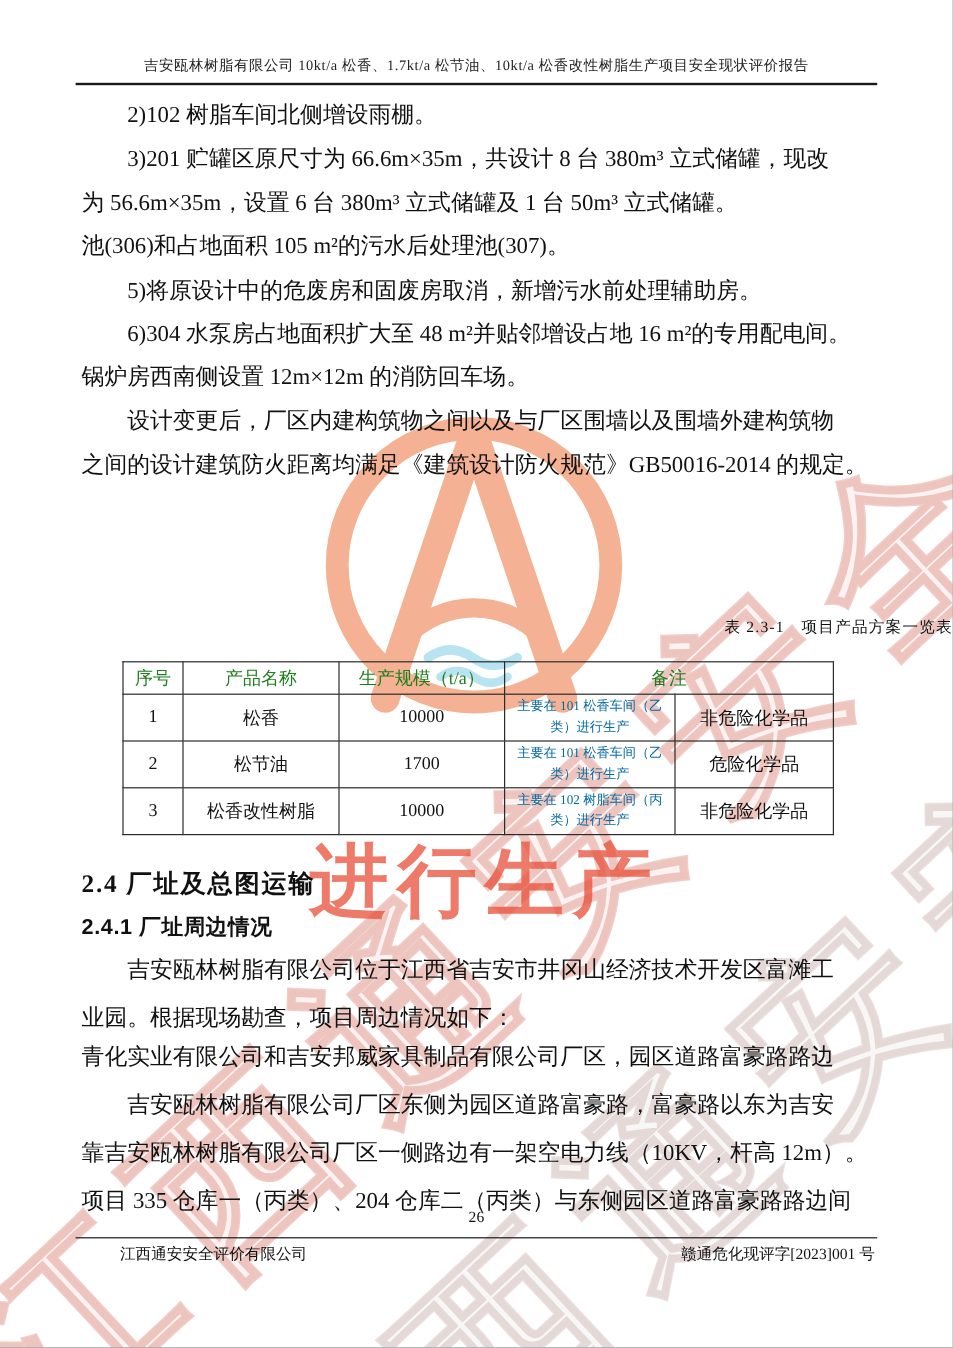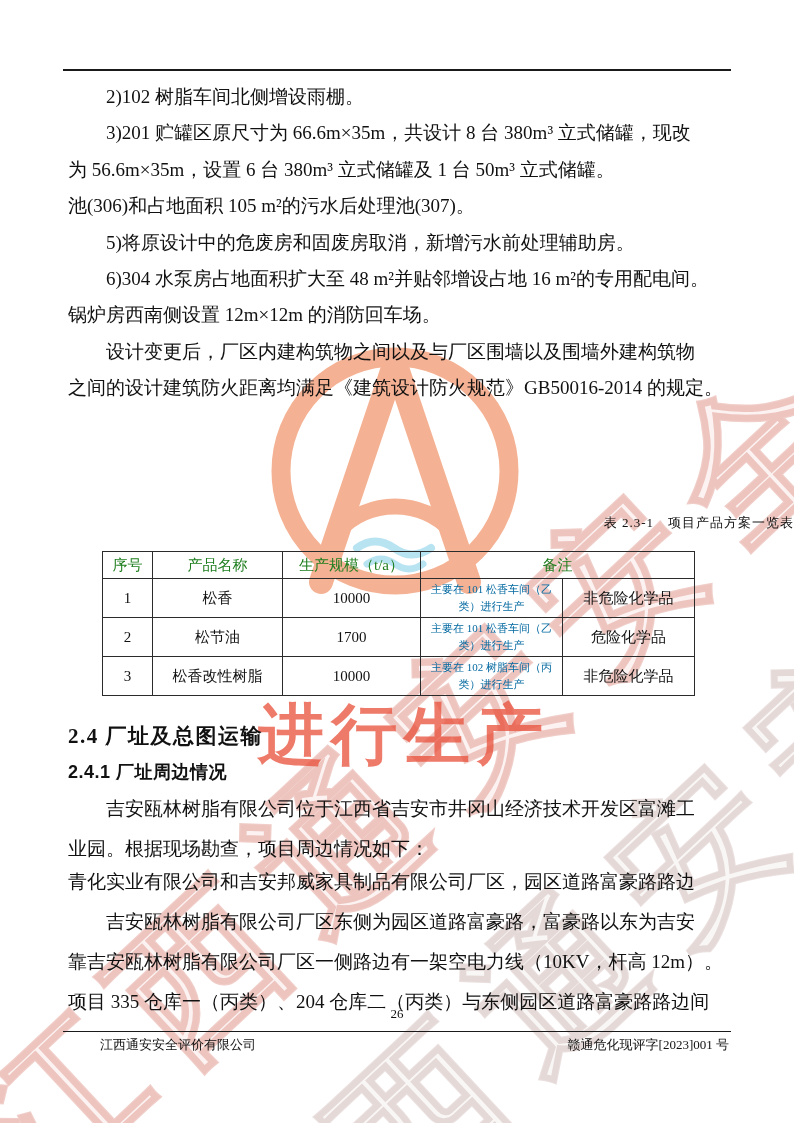--- a/index.html
+++ b/index.html
@@ -76,20 +76,21 @@
       <path d="M92,196 C124,162 176,162 208,196" fill="none" stroke="#ef8352" stroke-width="16" stroke-linecap="round"></path>
       <path d="M112,212 q18,-13 37,0 q18,13 37,0" fill="none" stroke="#8ed2ea" stroke-width="8" stroke-linecap="round"></path>
       <path d="M122,228 q14,-10 28,0 q14,10 28,0" fill="none" stroke="#8ed2ea" stroke-width="7" stroke-linecap="round"></path>
     </svg>
 
     <div class="wm-red">进行生产</div>
   </div>
 
   <div class="layer-content">
 
+    <div class="header-title">吉安瓯林树脂有限公司 10kt/a 松香、1.7kt/a 松节油、10kt/a 松香改性树脂生产项目安全现状评价报告</div>
     <div class="header-rule"></div>
 
     <div class="tblock block1">
       <div class="bline ind">2)102 树脂车间北侧增设雨棚。</div>
       <div class="bline ind">3)201 贮罐区原尺寸为 66.6m×35m，共设计 8 台 380m³ 立式储罐，现改</div>
       <div class="bline">为 56.6m×35m，设置 6 台 380m³ 立式储罐及 1 台 50m³ 立式储罐。</div>
       <div class="bline">池(306)和占地面积 105 m²的污水后处理池(307)。</div>
       <div class="bline ind">5)将原设计中的危废房和固废房取消，新增污水前处理辅助房。</div>
       <div class="bline ind">6)304 水泵房占地面积扩大至 48 m²并贴邻增设占地 16 m²的专用配电间。</div>
       <div class="bline">锅炉房西南侧设置 12m×12m 的消防回车场。</div>

